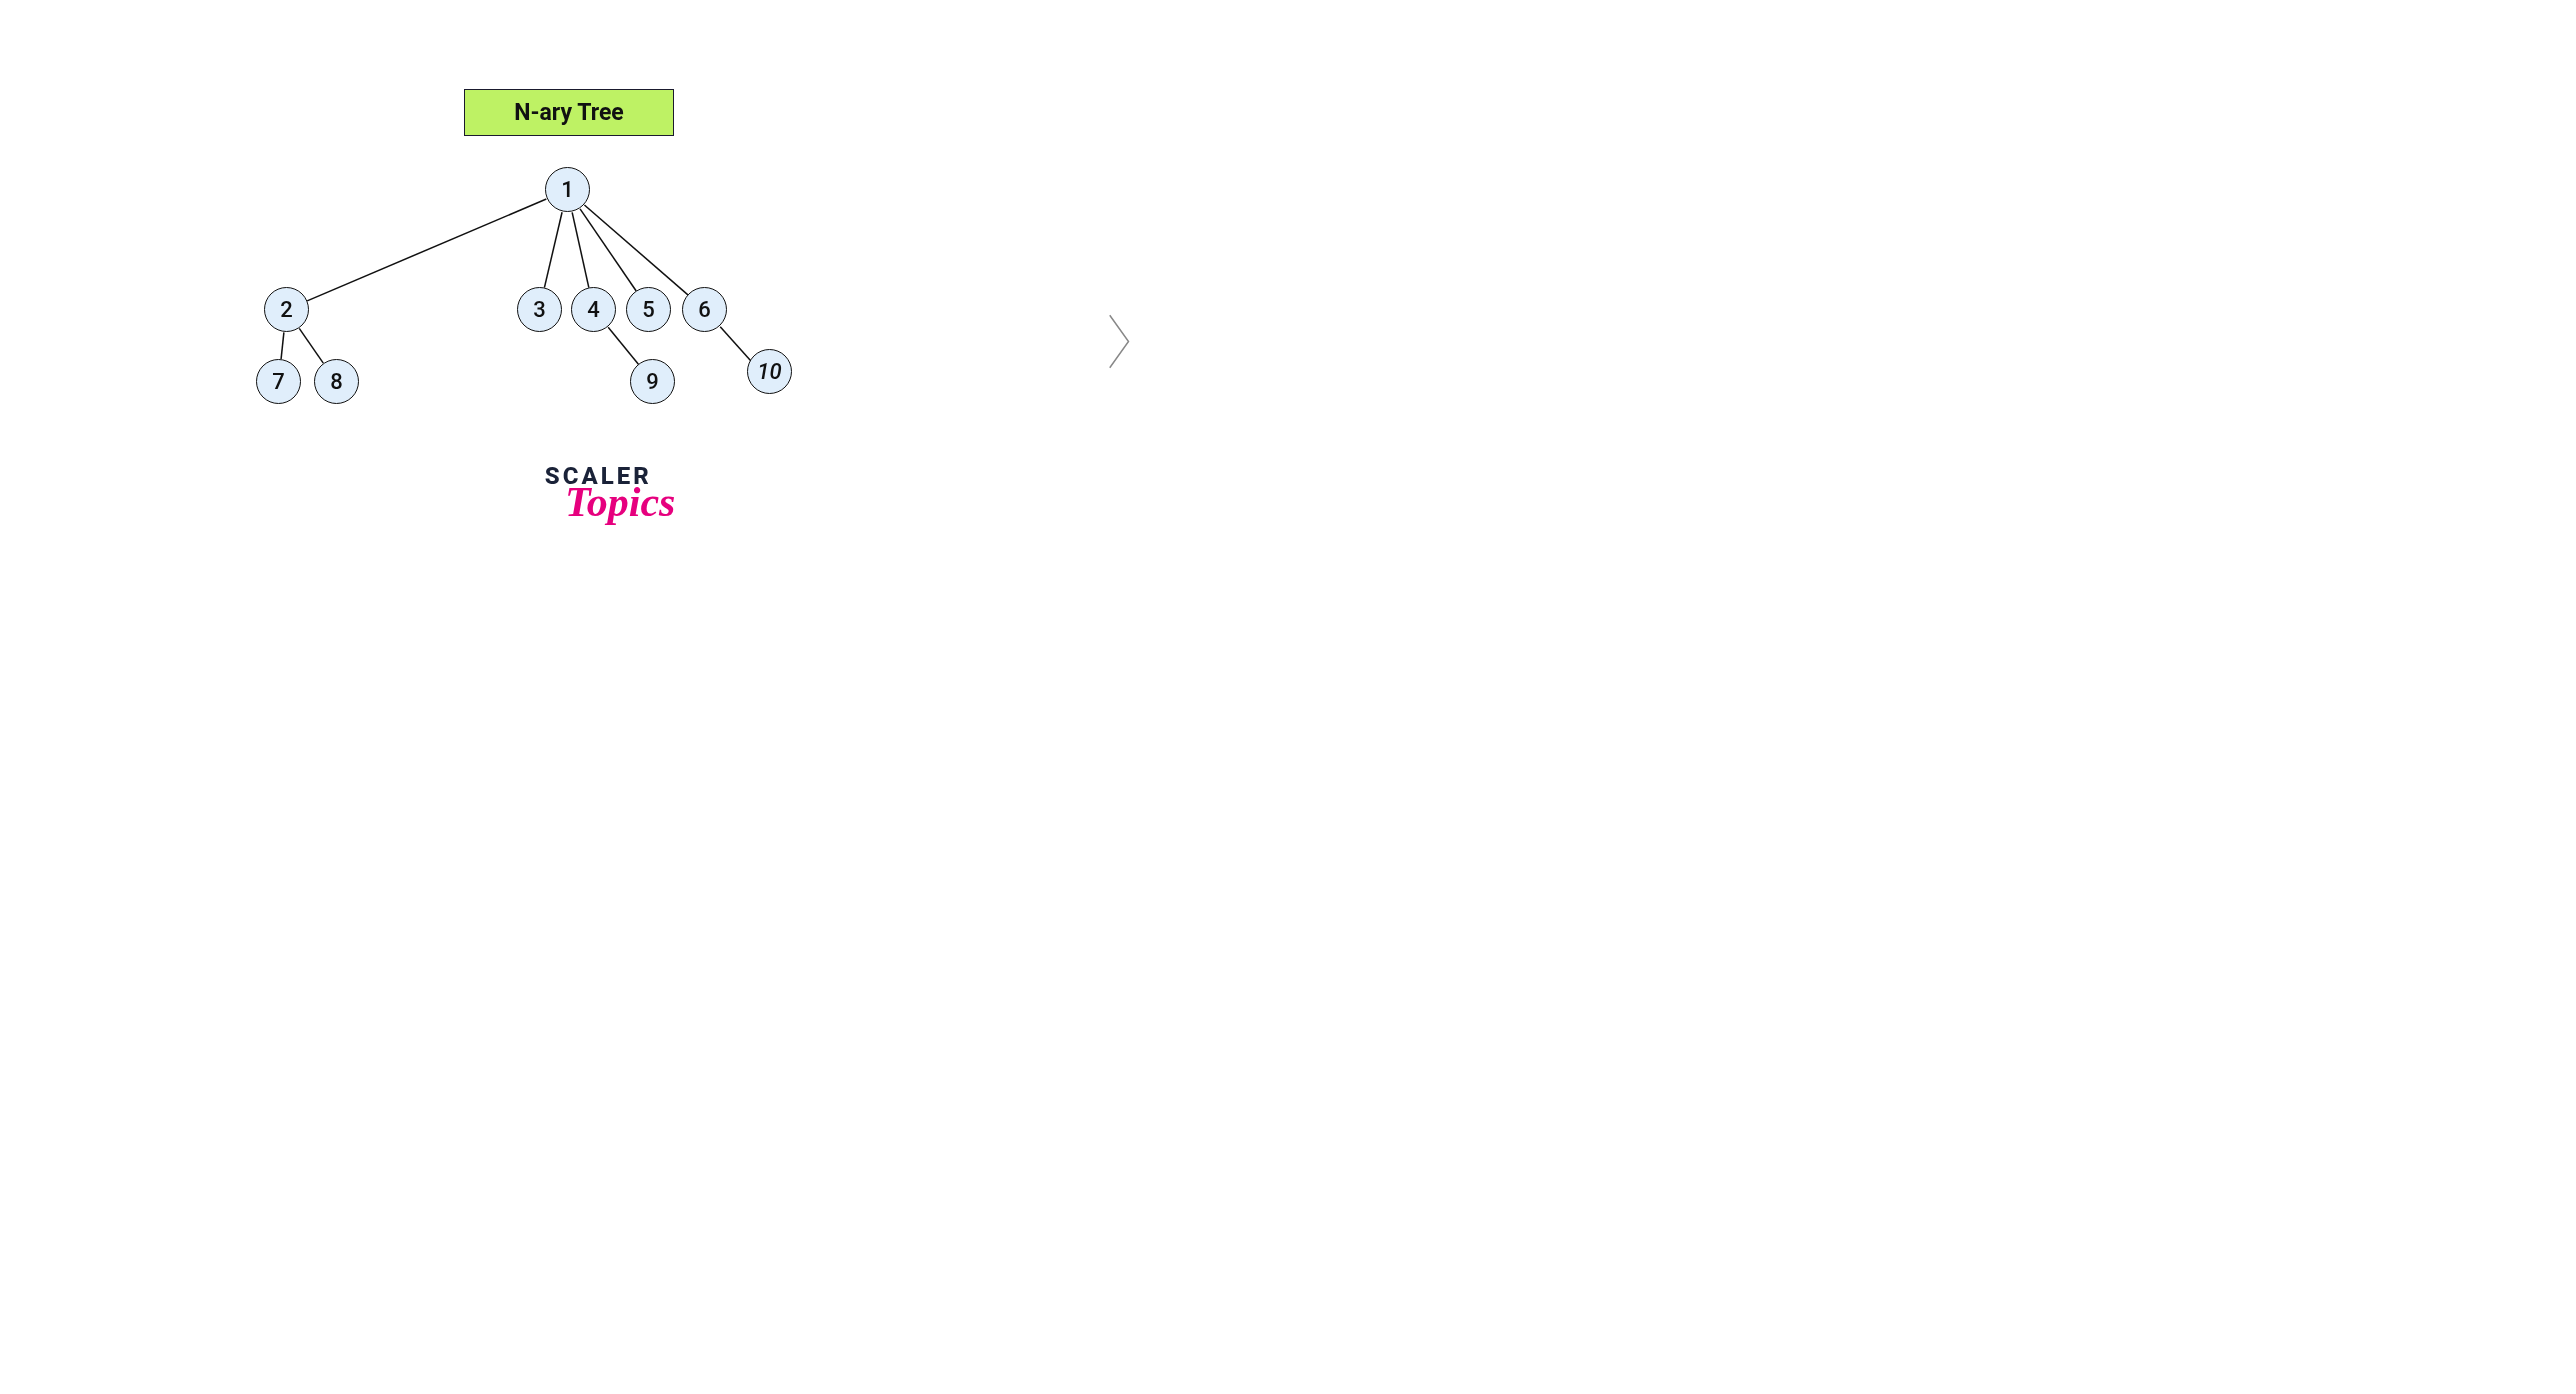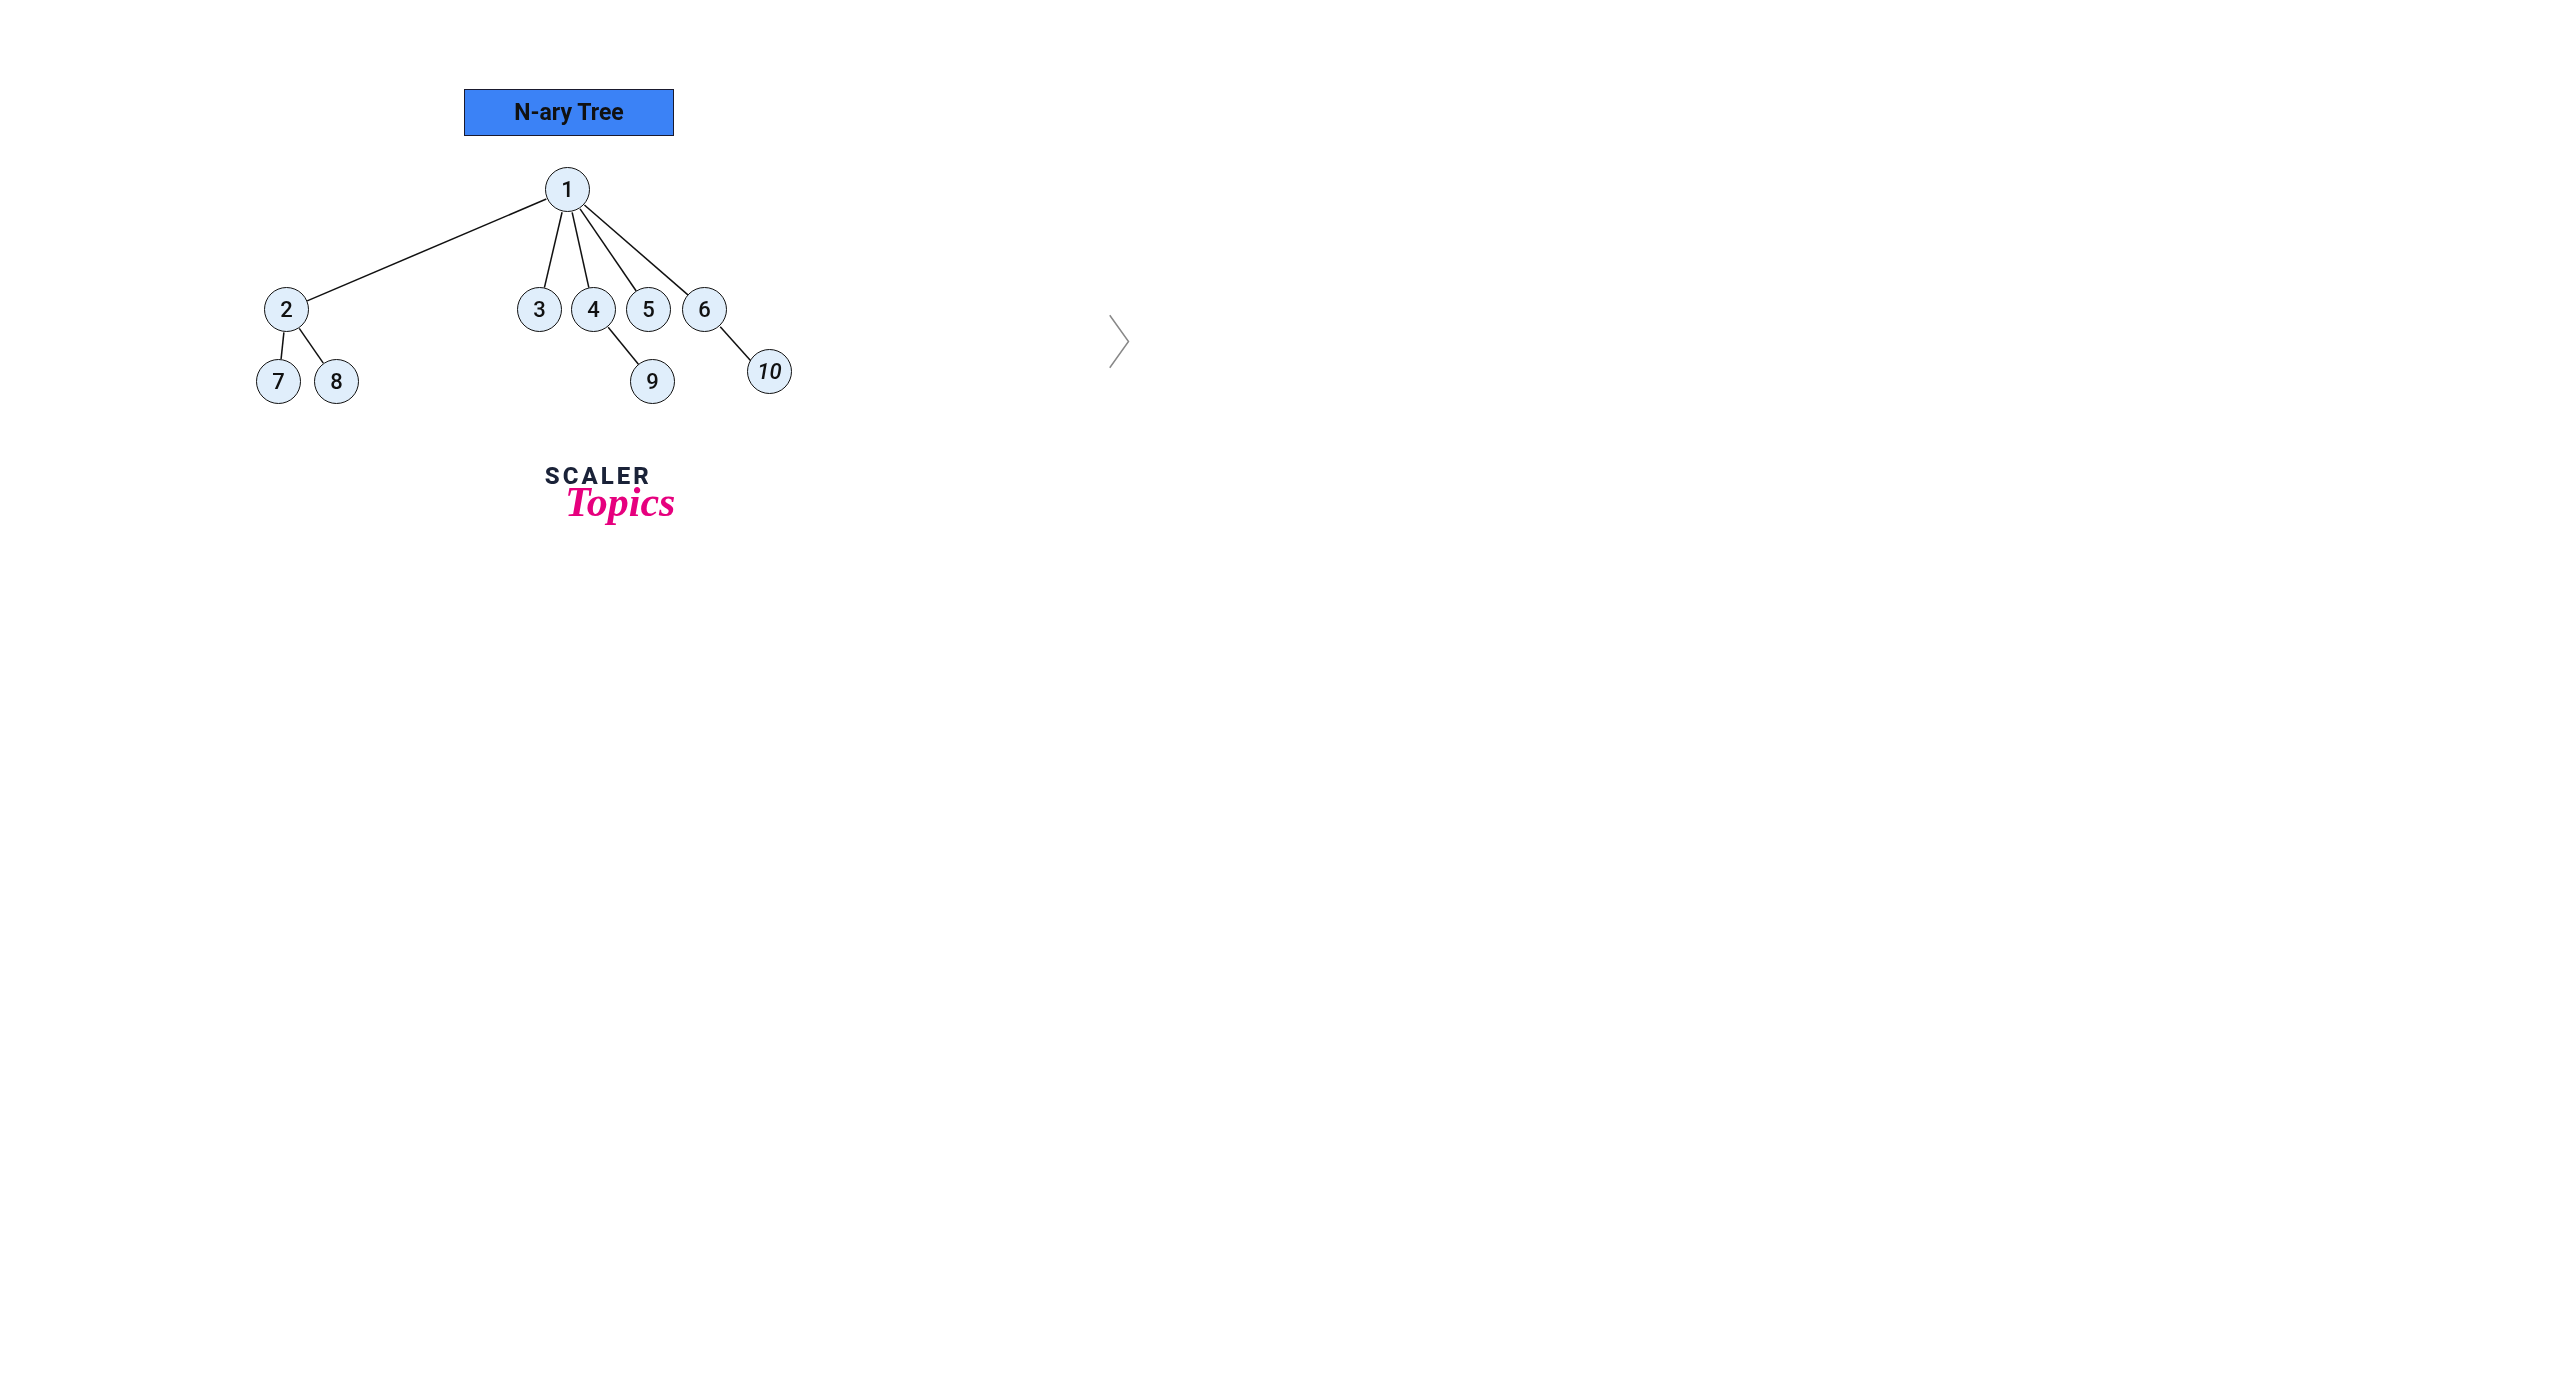--- a/index.html
+++ b/index.html
@@ -12,21 +12,21 @@
   }
   .canvas {
     position: relative;
     width: 1136px;
     height: 615px;
     background: #ffffff;
   }
   .title-box {
     position: absolute;
     border: 1.5px solid #1a1a2e;
-    background: #3b82f6;
+    background: #bef264;
     text-align: left;
     font-weight: 700;
     color: #111;
     display: flex;
     align-items: center;
     justify-content: center;
   }
   svg.edges {
     position: absolute;
     left: 0;

